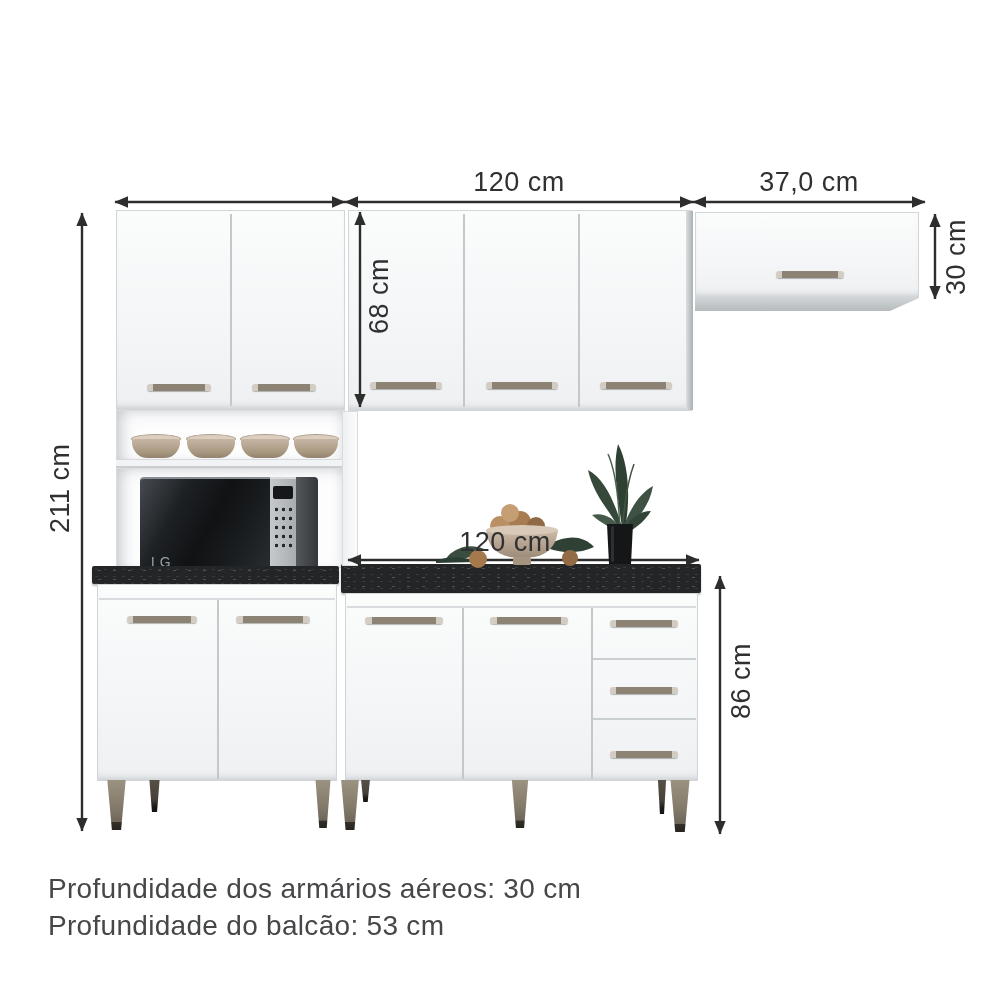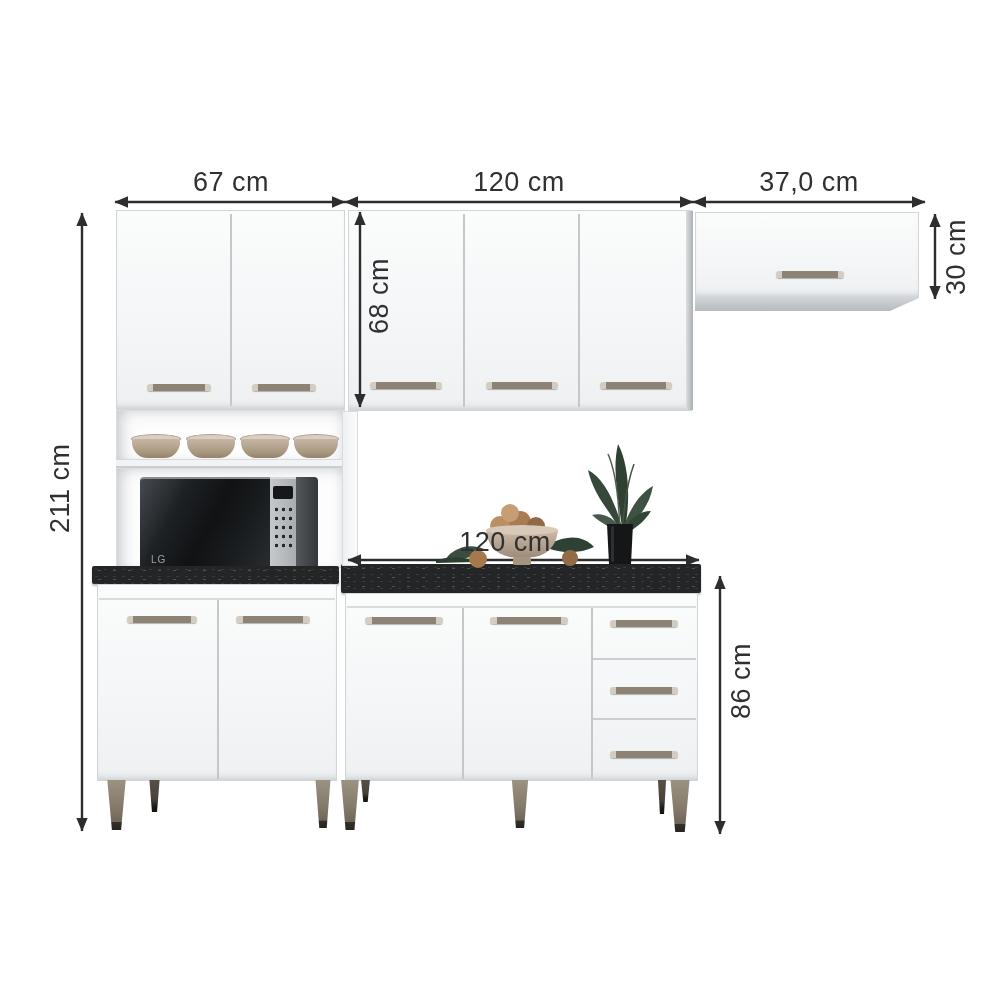--- a/index.html
+++ b/index.html
@@ -44,21 +44,21 @@
   .bowl{position:absolute;}
   .bowl .rim{position:absolute;left:0;top:0;width:100%;height:10px;border-radius:50%;
     background:#dbcebe;border:1px solid #ac9c8b;box-sizing:border-box;}
   .bowl .body{position:absolute;left:1px;top:5px;width:calc(100% - 2px);height:19px;
     border-radius:5px 5px 24px 24px;background:linear-gradient(180deg,#c6b5a4 0%,#a8977f 70%,#93836f 100%);}
   
   .mw{position:absolute;}
   .mw .glass{position:absolute;left:0;top:0;width:130px;height:96px;border-radius:4px 0 0 4px;
     background:linear-gradient(118deg,#464b50 0%,#1e2124 28%,#101214 52%,#191c1e 72%,#2b2e31 100%);
     border-top:2px solid #878d91;border-bottom:2px solid #0c0d0e;}
-  .mw .brand{position:absolute;left:11px;top:77px;font-size:10px;color:#9aa1a5;letter-spacing:1px;}
+  .mw .brand{position:absolute;left:11px;top:77px;font-size:14px;color:#9aa1a5;letter-spacing:1px;}
   .mw .panel{position:absolute;left:130px;top:0;width:26px;height:96px;
     background:linear-gradient(90deg,#c6c9cb 0%,#a9adaf 100%);border-top:2px solid #d7dadb;}
   .mw .display{position:absolute;left:133px;top:9px;width:20px;height:13px;border-radius:2px;background:#15171a;}
   .mw .keys{position:absolute;left:133px;top:28px;width:20px;height:46px;
     background-image:radial-gradient(#26292c 1.4px,transparent 1.6px);background-size:7px 9px;}
   .mw .side{position:absolute;left:156px;top:0;width:22px;height:96px;border-radius:0 4px 4px 0;
     background:linear-gradient(90deg,#54585c 0%,#33363a 100%);}
   
   .dim-label{
     position:absolute;color:#2f3032;font-size:27px;letter-spacing:.5px;
@@ -206,25 +206,26 @@
       <path d="M45,116 C54,92 64,80 75,74 C71,96 58,108 48,118 z" fill="#3d5242"></path>
       <path d="M43,117 C36,105 24,100 14,103 C24,112 34,116 42,120 z" fill="#46594a"></path>
       <path d="M46,118 C52,106 62,99 73,99 C65,112 54,118 48,121 z" fill="#324536"></path>
       <path d="M42,120 C41,90 38,60 30,42" stroke="#4f604f" stroke-width="1.5" fill="none"></path>
       <path d="M44,120 C46,94 50,68 56,52" stroke="#44553f" stroke-width="1.5" fill="none"></path>
       <path d="M29,112 h26 l-2,40 h-22 z" fill="#141618"></path>
       <rect x="33" y="114" width="3" height="36" rx="1.5" fill="#2d3033"></rect>
     </svg>
   </div>
 
-  <div class="dim-label labels" style="left:160px;top:167px;width:142px;">67 cm</div>
   <div class="dim-label labels" style="left:448px;top:167px;width:142px;">120 cm</div>
   <div class="dim-label labels" style="left:738px;top:167px;width:142px;">37,0 cm</div>
   <div class="dim-label vert labels" style="left:45px;top:424px;width:30px;height:128px;">211 cm</div>
   <div class="dim-label vert labels" style="left:364px;top:250px;width:30px;height:92px;">68 cm</div>
   <div class="dim-label vert labels" style="left:941px;top:212px;width:30px;height:90px;">30 cm</div>
   <div class="dim-label labels" style="left:434px;top:527px;width:142px;">120 cm</div>
   <div class="dim-label vert labels" style="left:726px;top:634px;width:30px;height:94px;">86 cm</div>
 
   <div class="footer">
+    <div>Profundidade dos armários aéreos: 30 cm</div>
+    <div>Profundidade do balcão: 53 cm</div>
   </div>
 
 </div>
 
 </body></html>

